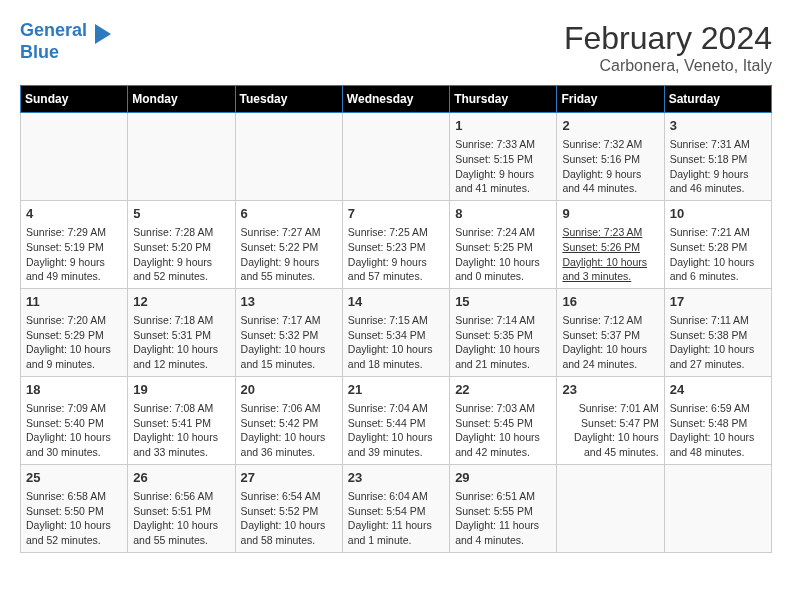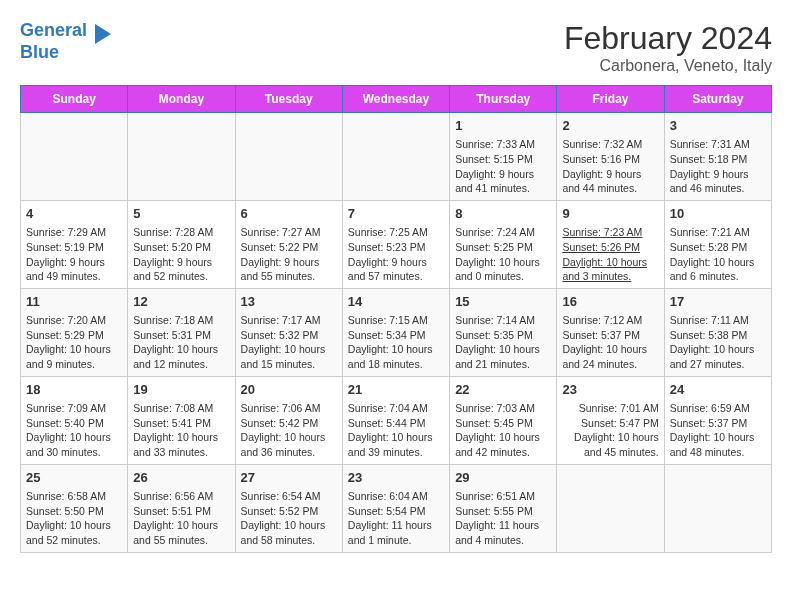--- a/index.html
+++ b/index.html
@@ -52,24 +52,24 @@
       font-size: 16px;
       font-weight: normal;
       color: #555;
     }
     table {
       width: 100%;
       border-collapse: collapse;
       font-size: 11px;
     }
     thead tr th {
-      background-color: #d946ef;
+      background-color: #000000;
       color: #fff;
       padding: 6px 4px;
-      text-align: center;
+      text-align: left;
       font-size: 12px;
       font-weight: bold;
       border: 1px solid #2e7abf;
     }
     tbody tr td {
       border: 1px solid #ccc;
       vertical-align: top;
       padding: 4px 5px;
       height: 80px;
       width: calc(100% / 7);
@@ -293,21 +293,21 @@
         <td>
           <span class="day-num">23</span>
           <div class="day-info" style="white-space: pre-line; text-align: right;">Sunrise: 7:01 AM
 Sunset: 5:47 PM
 Daylight: 10 hours
 and 45 minutes.</div>
         </td>
         <td>
           <span class="day-num">24</span>
           <div class="day-info" style="white-space: pre-line;">Sunrise: 6:59 AM
-Sunset: 5:37 PM
+Sunset: 5:48 PM
 Daylight: 10 hours
 and 48 minutes.</div>
         </td>
       </tr>
       <tr>
         <td>
           <span class="day-num">25</span>
           <div class="day-info" style="white-space: pre-line;">Sunrise: 6:58 AM
 Sunset: 5:50 PM
 Daylight: 10 hours

